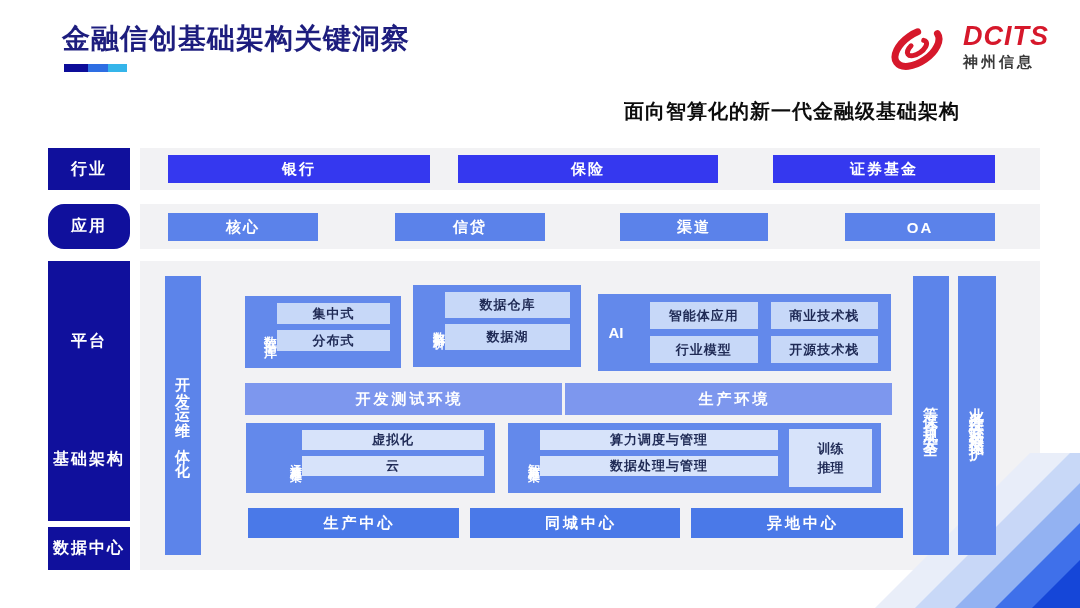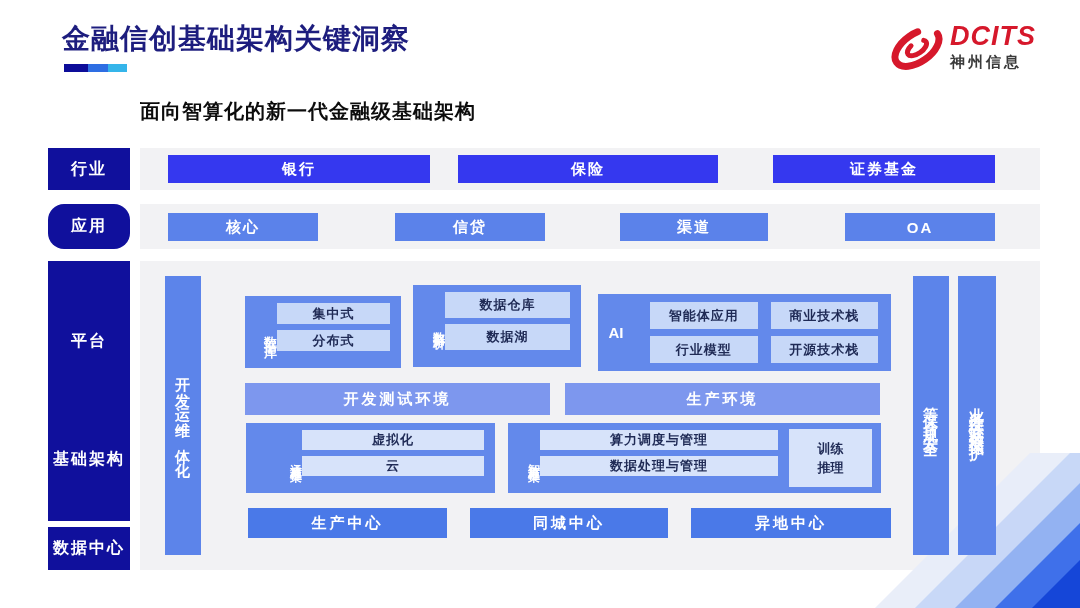--- a/index.html
+++ b/index.html
@@ -11,27 +11,27 @@
   .page-title {
     position:absolute; left:62px; top:20px; font-size:28px; font-weight:bold;
     color:#1d1d7e; letter-spacing:1px; white-space:nowrap;
   }
   .title-underline { position:absolute; left:64px; top:64px; height:8px; display:flex; }
   .title-underline span { display:block; height:8px; }
   .seg1 { width:24px; background:#0d0d99; }
   .seg2 { width:20px; background:#2e6ee3; }
   .seg3 { width:19px; background:#35b5ea; }
 
-  .logo { position:absolute; left:888px; top:16px; display:flex; align-items:center; gap:4px; }
+  .logo { position:absolute; left:888px; top:16px; display:flex; align-items:center; gap:17px; }
   .logo-text { display:flex; flex-direction:column; }
   .logo-brand { color:#d6182b; font-size:27px; font-weight:bold; font-style:italic; line-height:1; letter-spacing:1px; }
   .logo-company { color:#3a3a3a; font-size:15px; font-weight:bold; letter-spacing:3px; margin-top:3px; }
 
   .subtitle {
-    position:absolute; left:140px; top:98px; width:820px; text-align:left;
+    position:absolute; left:140px; top:98px; width:820px; text-align:right;
     font-size:20px; font-weight:bold; color:#0c0c0c; letter-spacing:1px;
   }
 
   
   .navy {
     position:absolute; left:48px; width:82px; background:#10109c; color:#fff;
     font-weight:bold; font-size:16px; letter-spacing:2px;
     display:flex; align-items:center; justify-content:center;
   }
   .navy.industry   { top:148px; height:42px; }
@@ -83,21 +83,21 @@
 
   .g-db    { left:105px; top:35px;  width:156px; height:72px; }
   .g-an    { left:273px; top:24px;  width:168px; height:82px; }
   .g-ai    { left:458px; top:33px;  width:293px; height:77px; }
   .ai-label { width:36px; color:#fff; font-weight:bold; font-size:15px; display:flex; align-items:center; justify-content:center; }
   .ai-grid { flex:1; display:grid; grid-template-columns:1fr 1fr; gap:7px 13px; padding:8px 13px 8px 0;margin-left:16px; }
   .ai-grid .chip { height:auto; }
 
   .hbar {
     position:absolute; color:#fff; font-weight:bold; font-size:15px; letter-spacing:3px;
-    display:flex; align-items:center; justify-content:center;
+    display:flex; align-items:center; justify-content:center;padding-left:12px;
   }
   .env { background:#7d97ee; top:122px; height:32px; }
   .env.dev  { left:105px; width:305px; }
   .env.prod { left:425px; width:315px; }
 
   .g-gen { left:106px; top:162px; width:249px; height:70px; }
   .g-gen .vlabel { width:56px; }
   .g-int { left:368px; top:162px; width:373px; height:70px; }
   .side-box {
     width:83px; margin:6px 9px 6px 0; background:#d7e3fa; color:#1f2a55;

